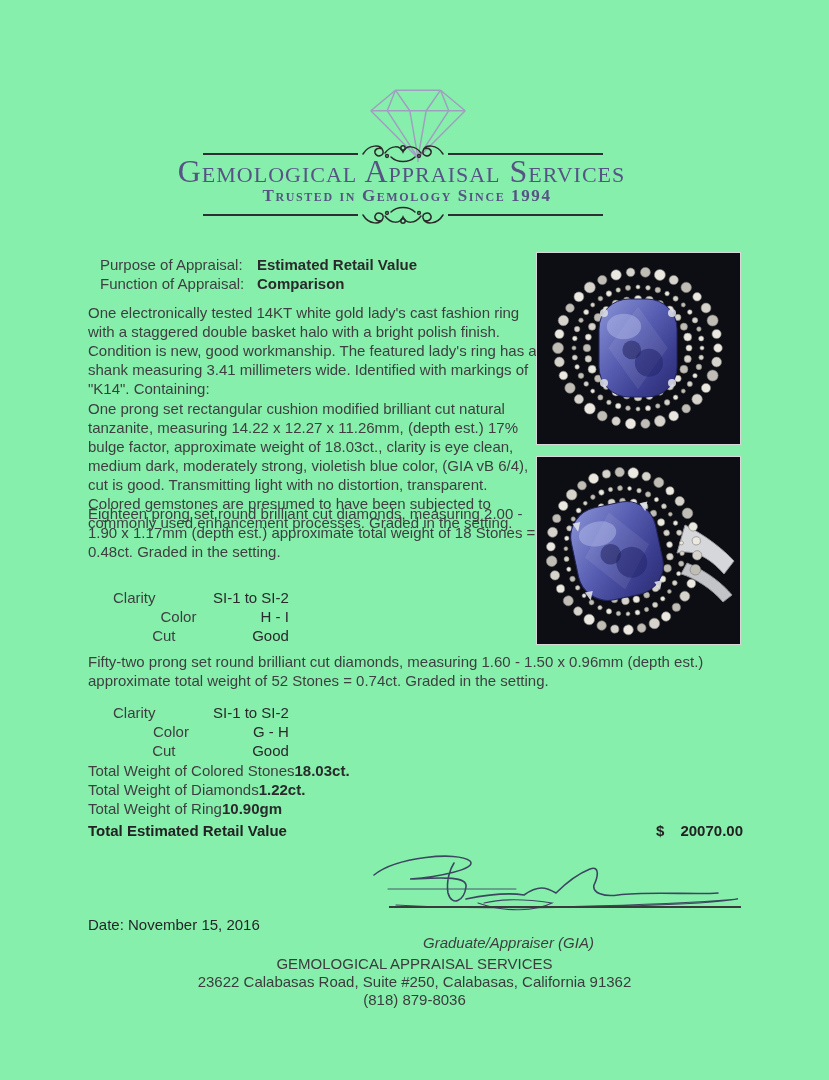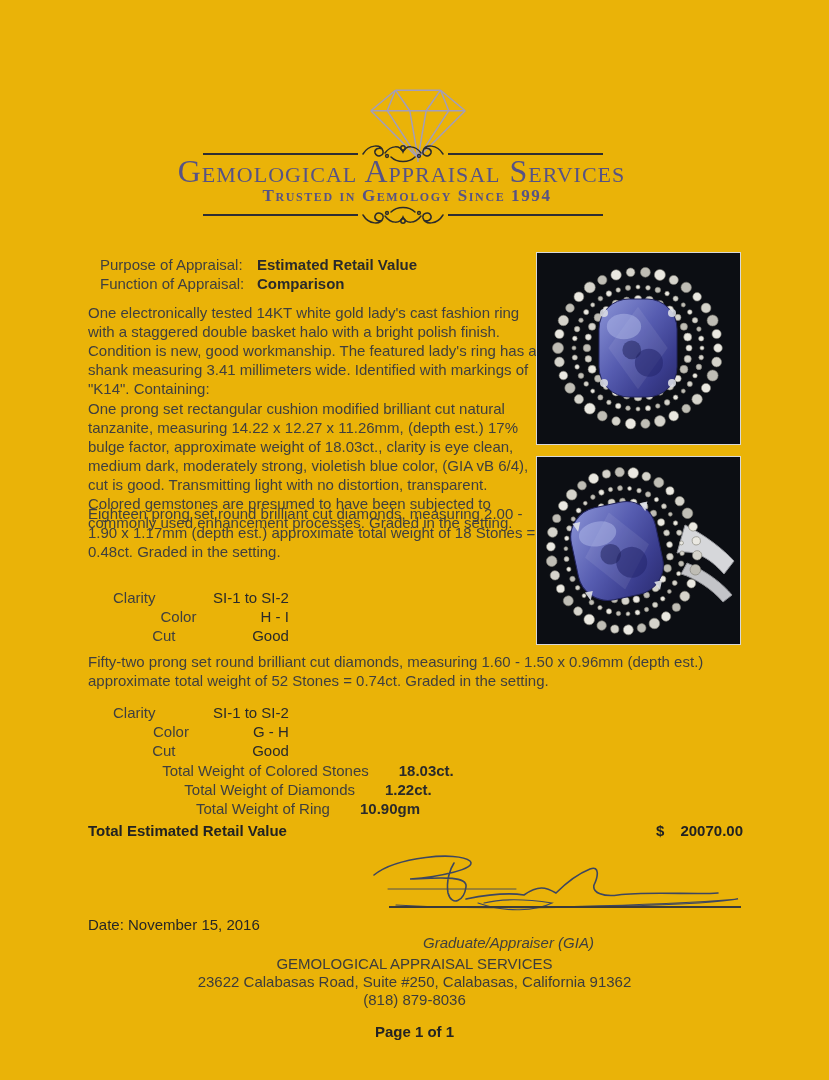--- a/index.html
+++ b/index.html
@@ -1,17 +1,17 @@
 <!DOCTYPE html>
 <html><head>
 <meta charset="utf-8">
 <style>
   html,body{margin:0;padding:0;background:#e8e8e8;}
   .page{
-    position:relative;width:829px;height:1080px;background:#eab308;
+    position:relative;width:829px;height:1080px;background:#86efac;
     font-family:"Liberation Sans",sans-serif;color:#3f3f3f;overflow:hidden;
     margin:0 auto;
   }
   .abs{position:absolute;}
   
   .diamond-art{position:absolute;left:356px;top:82px;width:124px;height:80px;}
   .rule-row{position:absolute;left:203px;width:400px;height:26px;display:flex;align-items:center;}
   .rule-row .rule{flex:1;height:0;border-top:2px solid #2e2e33;}
   .rule-row .ornament{width:86px;height:26px;flex:0 0 auto;margin:0 2px;}
   .header-title{
@@ -35,21 +35,21 @@
   .p-tanz{top:399px;width:455px;}
   .p-d18{top:504px;width:455px;}
   .p-d52{top:652px;width:664px;}
   .grade-table{left:113px;}
   .gt-0{top:588px;}
   .gt-1{top:703px;}
   .grade-row{display:flex;line-height:19px;justify-content:flex-end;}
   .grade-row .lbl{width:100px;}
   .grade-row .val{font-weight:normal;color:#2a2a2a;}
   .totals-block{left:88px;top:761px;width:440px;}
-  .total-row{display:flex;justify-content:center;line-height:19px;gap:30px;}
+  .total-row{display:flex;justify-content:flex-start;line-height:19px;}
   .total-row .val{font-weight:bold;color:#2a2a2a;}
   .retail-label{left:88px;top:821px;font-weight:bold;color:#222;}
   .retail-currency{left:656px;top:821px;font-weight:bold;color:#222;}
   .retail-value{left:672px;top:821px;width:71px;text-align:right;font-weight:bold;color:#222;}
   
   .photo{position:absolute;left:537px;width:203px;box-shadow:0 0 0 1px #d8d8d8;}
   .photo-1{top:253px;height:191px;}
   .photo-2{top:457px;height:187px;}
   .photo svg{display:block;width:100%;height:100%;}
   
@@ -453,16 +453,15 @@
   </svg>
   <div class="sig-rule"></div>
 
   <div class="abs bodytxt date-line">Date: November 15, 2016</div>
   <div class="abs bodytxt appraiser-cred">Graduate/Appraiser (GIA)</div>
 
   <div class="footer">
     <div>GEMOLOGICAL APPRAISAL SERVICES</div>
     <div>23622 Calabasas Road, Suite #250, Calabasas, California 91362</div>
     <div>(818) 879-8036</div>
-    <div class="page-indicator">Page 1 of 1</div>
   </div>
 
 </div>
 
 </body></html>

